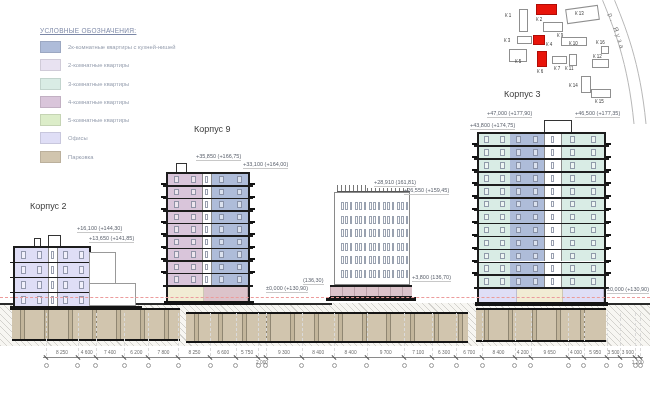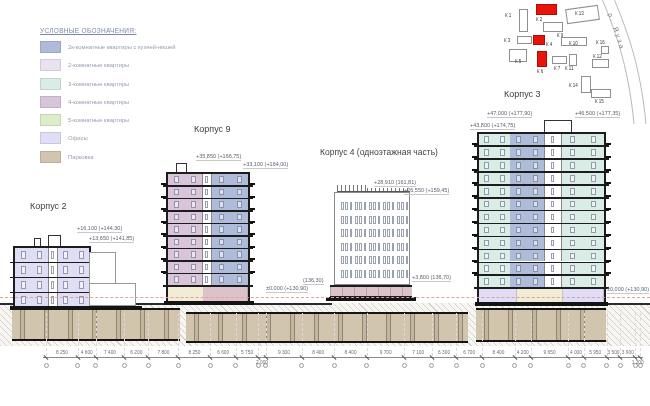--- a/index.html
+++ b/index.html
@@ -663,21 +663,20 @@
     <div class="abs" style="left: 374px; top: 179px; font-size: 5.5px; color: rgb(95, 101, 112); border-bottom: 1px solid rgb(200, 200, 200); padding-bottom: 0.5px; white-space: nowrap;">+28,910 (161,81)</div>
     <div class="abs" style="left: 404px; top: 187px; font-size: 5.5px; color: rgb(95, 101, 112); border-bottom: 1px solid rgb(200, 200, 200); padding-bottom: 0.5px; white-space: nowrap;">+26,550 (+159,45)</div>
     <div class="abs" style="left: 303px; top: 277px; font-size: 5.5px; color: rgb(95, 101, 112); border-bottom: 1px solid rgb(200, 200, 200); padding-bottom: 0.5px; white-space: nowrap;">(136,30)</div>
     <div class="abs" style="left: 412px; top: 274px; font-size: 5.5px; color: rgb(95, 101, 112); border-bottom: 1px solid rgb(200, 200, 200); padding-bottom: 0.5px; white-space: nowrap;">+3,800 (136,70)</div>
     <div class="abs" style="left: 487px; top: 110px; font-size: 5.5px; color: rgb(95, 101, 112); border-bottom: 1px solid rgb(200, 200, 200); padding-bottom: 0.5px; white-space: nowrap;">+47,000 (+177,90)</div>
     <div class="abs" style="left: 470px; top: 122px; font-size: 5.5px; color: rgb(95, 101, 112); border-bottom: 1px solid rgb(200, 200, 200); padding-bottom: 0.5px; white-space: nowrap;">+43,800 (+174,75)</div>
     <div class="abs" style="left: 575px; top: 110px; font-size: 5.5px; color: rgb(95, 101, 112); border-bottom: 1px solid rgb(200, 200, 200); padding-bottom: 0.5px; white-space: nowrap;">+46,500 (+177,35)</div>
     <div class="abs" style="left: 607px; top: 286px; font-size: 5.5px; color: rgb(95, 101, 112); border-bottom: 1px solid rgb(200, 200, 200); padding-bottom: 0.5px; white-space: nowrap;">±0,000 (+130,90)</div>
     <div class="abs bld-label" style="left: 30px; top: 201px; font-size: 9px; color: rgb(61, 61, 61); white-space: nowrap;">Корпус 2</div>
     <div class="abs bld-label" style="left: 194px; top: 124px; font-size: 9px; color: rgb(61, 61, 61); white-space: nowrap;">Корпус 9</div>
-    <div class="abs bld-label" style="left: 320px; top: 147px; font-size: 8.5px; color: rgb(61, 61, 61); white-space: nowrap;">Корпус 4 (одноэтажная часть)</div>
     <div class="abs bld-label" style="left: 504px; top: 89px; font-size: 9px; color: rgb(61, 61, 61); white-space: nowrap;">Корпус 3</div>
     <div class="abs" style="left: 43px; top: 357px; width: 600px; height: 1px; background: rgb(138, 138, 138);"></div>
     <div class="abs" style="left: 43px; top: 356.5px; width: 6px; height: 1px; background: rgb(85, 85, 85); transform: rotate(45deg);"></div>
     <div class="abs" style="left: 46px; top: 313px; width: 0px; height: 43px; border-left: 1px dashed rgb(218, 218, 218);"></div>
     <div class="abs" style="left: 43.5px; top: 363px; width: 5px; height: 5px; border: 1px solid rgb(154, 154, 154); border-radius: 50%; background: rgb(255, 255, 255);"></div>
     <div class="abs" style="left: 74.9147px; top: 356.5px; width: 6px; height: 1px; background: rgb(85, 85, 85); transform: rotate(45deg);"></div>
     <div class="abs" style="left: 77.9147px; top: 313px; width: 0px; height: 43px; border-left: 1px dashed rgb(218, 218, 218);"></div>
     <div class="abs" style="left: 75.4147px; top: 363px; width: 5px; height: 5px; border: 1px solid rgb(154, 154, 154); border-radius: 50%; background: rgb(255, 255, 255);"></div>
     <div class="abs" style="left: 92.7095px; top: 356.5px; width: 6px; height: 1px; background: rgb(85, 85, 85); transform: rotate(45deg);"></div>
     <div class="abs" style="left: 95.7095px; top: 313px; width: 0px; height: 43px; border-left: 1px dashed rgb(218, 218, 218);"></div>

